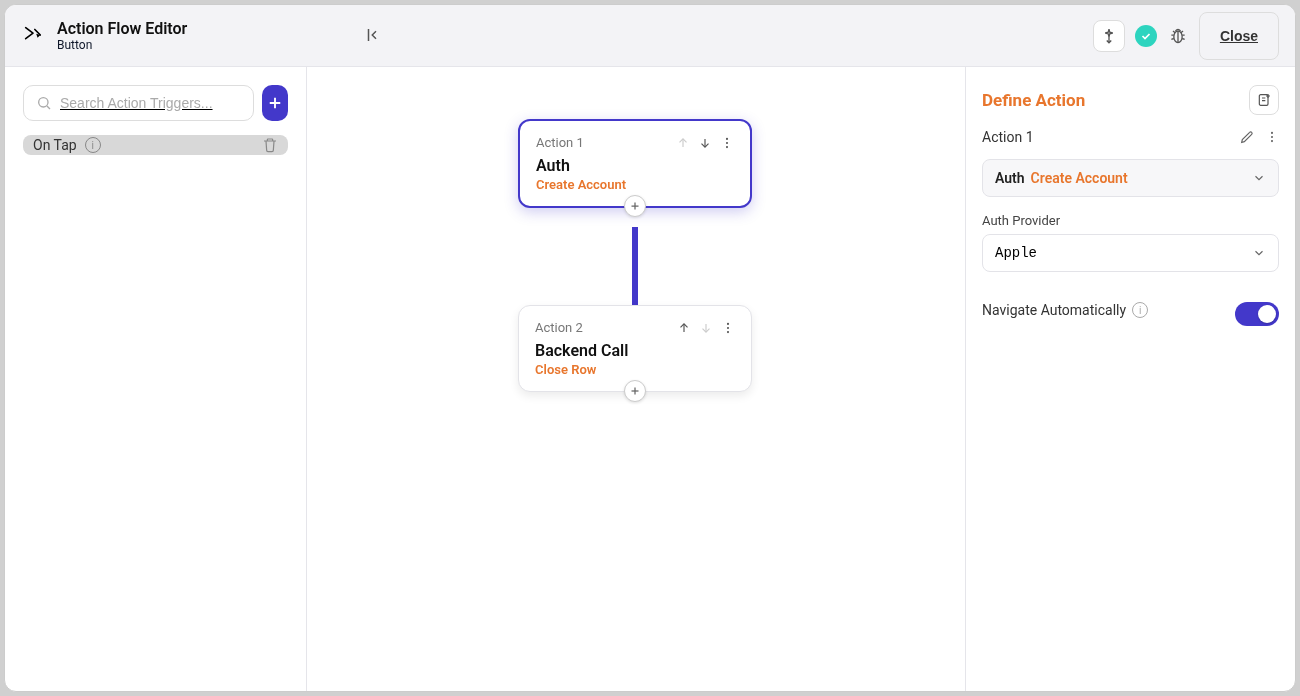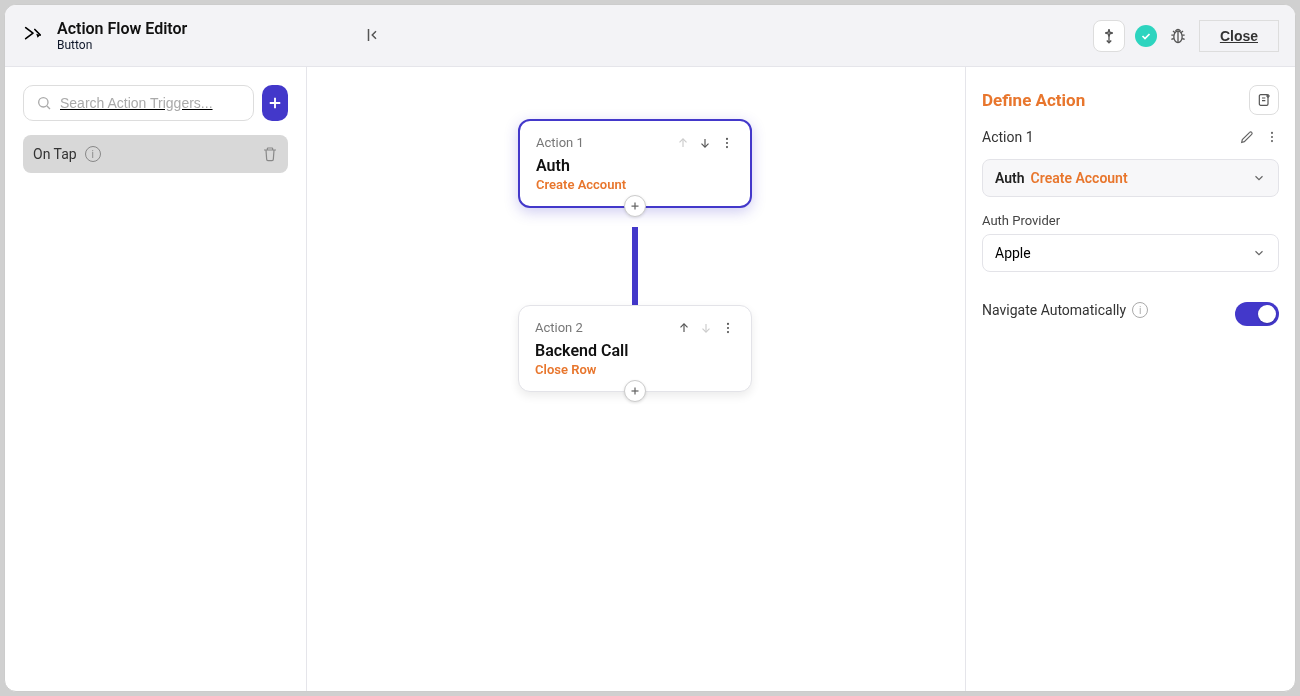--- a/index.html
+++ b/index.html
@@ -10,33 +10,33 @@
   .header-left { display:flex; align-items:center; gap:12px; }
   .editor-icon { width:24px; height:24px; display:flex; align-items:center; justify-content:center; color:#000; }
   .title-block { display:flex; flex-direction:column; line-height:1.2; }
   .title-main { font-size:16px; font-weight:600; color:#111; }
   .title-sub { font-size:12px; color:#0f172a; }
   .collapse-btn { margin-left:160px; width:28px; height:28px; display:flex; align-items:center; justify-content:center; cursor:pointer; color:#555; }
   .header-right { display:flex; align-items:center; gap:10px; }
   .icon-btn { width:32px; height:32px; border:1px solid #ddd; border-radius:8px; display:flex; align-items:center; justify-content:center; cursor:pointer; background:#fff; }
   .check-circle { width:22px; height:22px; border-radius:50%; background:#2dd4bf; display:flex; align-items:center; justify-content:center; color:#fff; }
   .bug-icon { width:22px; height:22px; display:flex; align-items:center; justify-content:center; color:#444; }
-  .close-btn { height:32px; padding:0 20px; border:1px solid #ddd; border-radius:0; background:#f3f3f6; font-size:14px; font-weight:600; color:#333; cursor:pointer;text-decoration:underline; }
+  .close-btn { height:48px; padding:0 20px; border:1px solid #ddd; border-radius:8px; background:#f3f3f6; font-size:14px; font-weight:600; color:#333; cursor:pointer;text-decoration:underline; }
 
   
   .body { flex:1; display:flex; overflow:hidden; }
 
   
   .sidebar-left { width:302px; border-right:1px solid #e5e5ea; padding:18px 18px; display:flex; flex-direction:column; gap:14px; }
   .search-row { display:flex; gap:8px; align-items:center;text-decoration:underline; }
   .search-box { flex:1; height:36px; border:1px solid #ddd; border-radius:10px; display:flex; align-items:center; padding:0 12px; gap:8px; color:#999; }
   .search-box input { flex:1; border:none; outline:none; font-size:14px; background:transparent; color:#333; }
   .search-box input::placeholder { color:#aaa; }
   .add-btn { width:36px; height:36px; border-radius:10px; background:#4338ca; display:flex; align-items:center; justify-content:center; color:#fff; cursor:pointer; }
-  .trigger-item { height:38px; border-radius:8px; background:#d8d8d8; display:flex; align-items:center; padding:0 10px; gap:8px; color:#333; }
+  .trigger-item { height:20px; border-radius:8px; background:#d8d8d8; display:flex; align-items:center; padding:0 10px; gap:8px; color:#333; }
   .trigger-label { font-size:14px; }
   .info-circle { width:16px; height:16px; border-radius:50%; border:1.2px solid #888; display:flex; align-items:center; justify-content:center; font-size:10px; color:#888; }
   .trash { margin-left:auto; color:#888; cursor:pointer; }
 
   
   .canvas { flex:1; position:relative; background:#fff; overflow:hidden; }
   .node { position:absolute; width:234px; background:#fff; border:1px solid #e3e3e8; border-radius:12px; box-shadow:0 4px 10px rgba(0,0,0,0.08); padding:14px 16px 14px 16px; }
   .node.selected { border:2px solid #4338ca; box-shadow:0 4px 14px rgba(67,56,202,0.25); }
   .node .node-top { display:flex; align-items:center; justify-content:space-between; font-size:13px; color:#777; }
   .node .arrows { display:flex; align-items:center; gap:8px; color:#999; }
@@ -269,21 +269,21 @@
         </span>
         <span class="chev">
             <svg width="14" height="14" viewBox="0 0 24 24" fill="none" stroke="#666" stroke-width="2">
               <polyline points="6 9 12 15 18 9"></polyline>
             </svg>
           </span>
       </div>
 
       <div>
         <div class="field-label">Auth Provider</div>
-        <div class="select-box white" style="margin-top:6px;">
+        <div class="select-box white" style="margin-top:6px;font-family:Liberation Mono, monospace;">
           <span>Apple</span>
           <span class="chev">
               <svg width="14" height="14" viewBox="0 0 24 24" fill="none" stroke="#666" stroke-width="2">
                 <polyline points="6 9 12 15 18 9"></polyline>
               </svg>
             </span>
         </div>
       </div>
 
       <div class="toggle-row">

